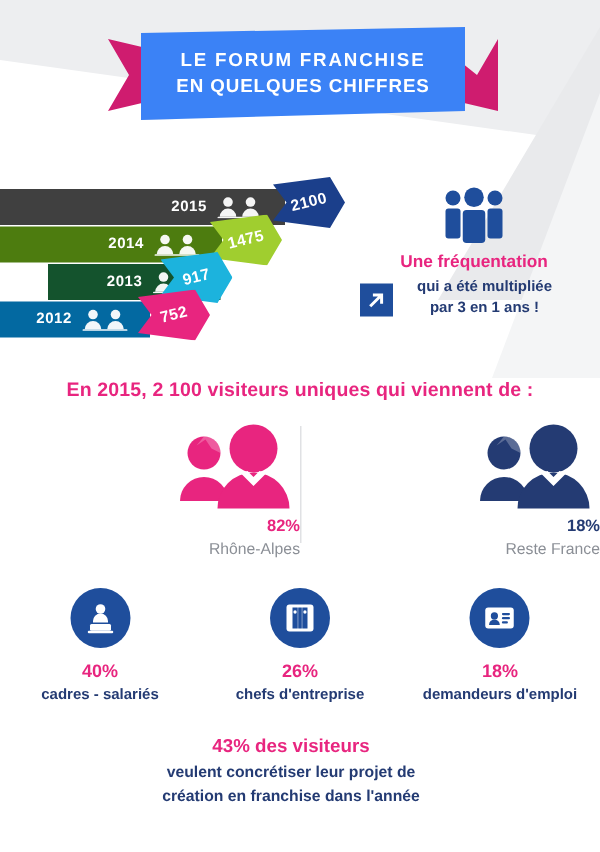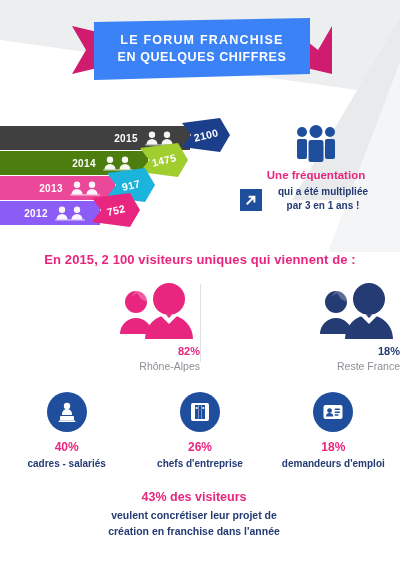--- a/index.html
+++ b/index.html
@@ -203,39 +203,39 @@
                 <rect x="1" y="14" width="30" height="1.2" rx="0.6"></rect>
               </g>
             </svg></span>
         </div>
         <div class="bar-tip" style="left: 140px;">
           <div class="bar-tip-shape" style="background: rgb(160, 206, 47);"></div>
           <div class="bar-val">1475</div>
         </div>
       </div>
       <div class="bar-row" style="top: 50px; width: 115px;">
-        <div class="bar-body" style="width: 115px; background: #ec4899;">
+        <div class="bar-body" style="width: 115px; background: #14532d; margin-left: 32px;">
           <span class="bar-year">2013</span>
           <span class="bar-people"><svg width="34" height="15" viewBox="0 0 34 15">
               <g fill="#ffffff" opacity="0.95">
                 <circle cx="8" cy="4.2" r="3.2"></circle>
                 <path d="M2.5 14 a5.5 5.5 0 0 1 11 0 z"></path>
                 <circle cx="23" cy="4.2" r="3.2"></circle>
                 <path d="M17.5 14 a5.5 5.5 0 0 1 11 0 z"></path>
                 <rect x="1" y="14" width="30" height="1.2" rx="0.6"></rect>
               </g>
             </svg></span>
         </div>
         <div class="bar-tip" style="left: 107px;">
           <div class="bar-tip-shape" style="background: rgb(28, 179, 221);"></div>
           <div class="bar-val">917</div>
         </div>
       </div>
       <div class="bar-row" style="top: 75px; width: 100px;">
-        <div class="bar-body" style="width: 100px; background: #8b5cf6;">
+        <div class="bar-body" style="width: 100px; background: #0369a1;">
           <span class="bar-year">2012</span>
           <span class="bar-people"><svg width="34" height="15" viewBox="0 0 34 15">
               <g fill="#ffffff" opacity="0.95">
                 <circle cx="8" cy="4.2" r="3.2"></circle>
                 <path d="M2.5 14 a5.5 5.5 0 0 1 11 0 z"></path>
                 <circle cx="23" cy="4.2" r="3.2"></circle>
                 <path d="M17.5 14 a5.5 5.5 0 0 1 11 0 z"></path>
                 <rect x="1" y="14" width="30" height="1.2" rx="0.6"></rect>
               </g>
             </svg></span>

